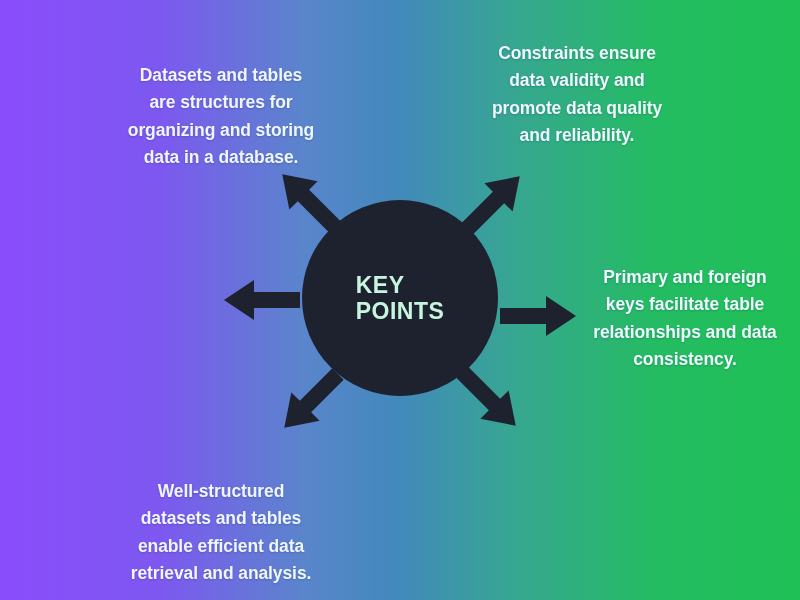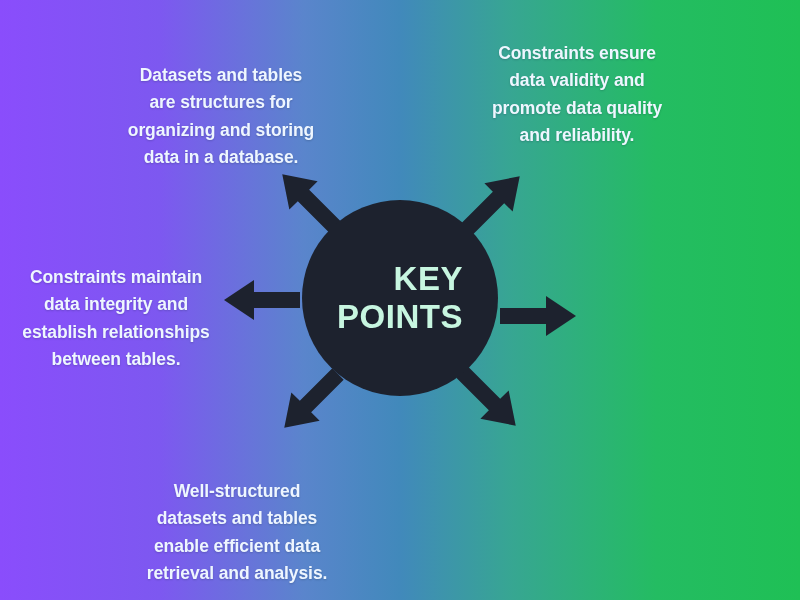--- a/index.html
+++ b/index.html
@@ -41,44 +41,44 @@
     white-space: pre-line;
     text-shadow: 0 1px 2px rgba(20,30,50,0.22);
   }
   .note.center  { text-align: center; margin-top: 36px; }
 
   
   #note-top-left      { left: 96px;  top: 26px;  width: 250px; text-align: center; }
   #note-top-right     { left: 452px; top: 4px;  width: 250px; text-align: center; }
   #note-mid-left      { left: 0px;   top: 228px; width: 232px; text-align: center; }
   #note-mid-right     { left: 570px; top: 228px; width: 230px; text-align: center; }
-  #note-bottom-left   { left: 112px; top: 442px; width: 250px; text-align: center; }
+  #note-bottom-left   { left: 96px; top: 442px; width: 250px; text-align: center; }
   #note-bottom-right  { left: 443px; top: 438px; width: 258px; text-align: center; }
 
   #hub {
     position: absolute;
     z-index: 2;
     left: 302px;
     top: 200px;
     width: 196px;
     height: 196px;
     border-radius: 50%;
     background: #1d222e;
     display: flex;
     align-items: center;
     justify-content: center;
   }
   #hub-label {
     color: #c7f6e0;
     font-family: "Liberation Sans", sans-serif;
     font-weight: bold;
-    font-size: 33px;
+    font-size: 23px;
     line-height: 1.14;
     letter-spacing: 0.5px;
-    text-align: right;
+    text-align: left;
     white-space: pre-line;
   }
 </style>
 </head>
 <body>
 
 <div id="canvas">
 
   <svg id="bg" width="800" height="600" viewBox="0 0 800 600" xmlns="http://www.w3.org/2000/svg">
     <defs>
@@ -136,25 +136,25 @@
   <div class="note center" id="note-top-left">Datasets and tables
 are structures for
 organizing and storing
 data in a database.</div>
 
   <div class="note center" id="note-top-right">Constraints ensure
 data validity and
 promote data quality
 and reliability.</div>
 
-  <div class="note center" id="note-mid-left">Constraints maintain
-data integrity and
-establish relationships
-between tables.</div>
 
+  <div class="note center" id="note-mid-right">Primary and foreign
+keys facilitate table
+relationships and data
+consistency.</div>
 
   <div class="note center" id="note-bottom-left">Well-structured
 datasets and tables
 enable efficient data
 retrieval and analysis.</div>
 
 
 </div>
 
 </body></html>

